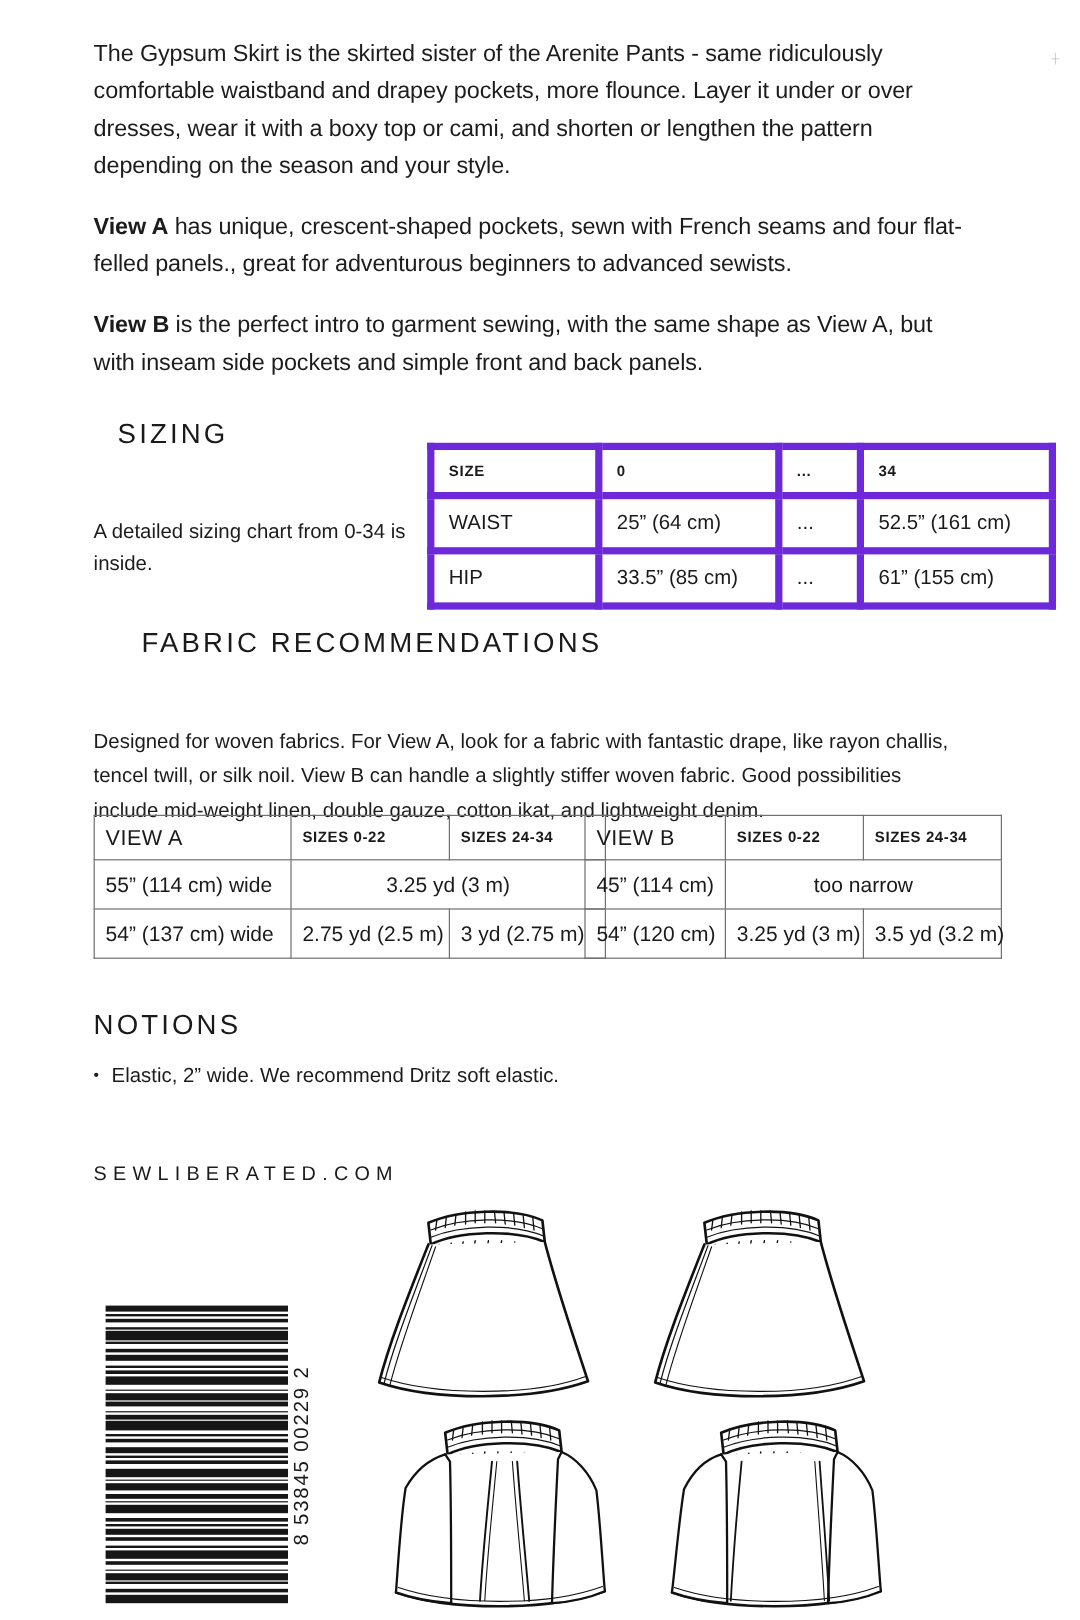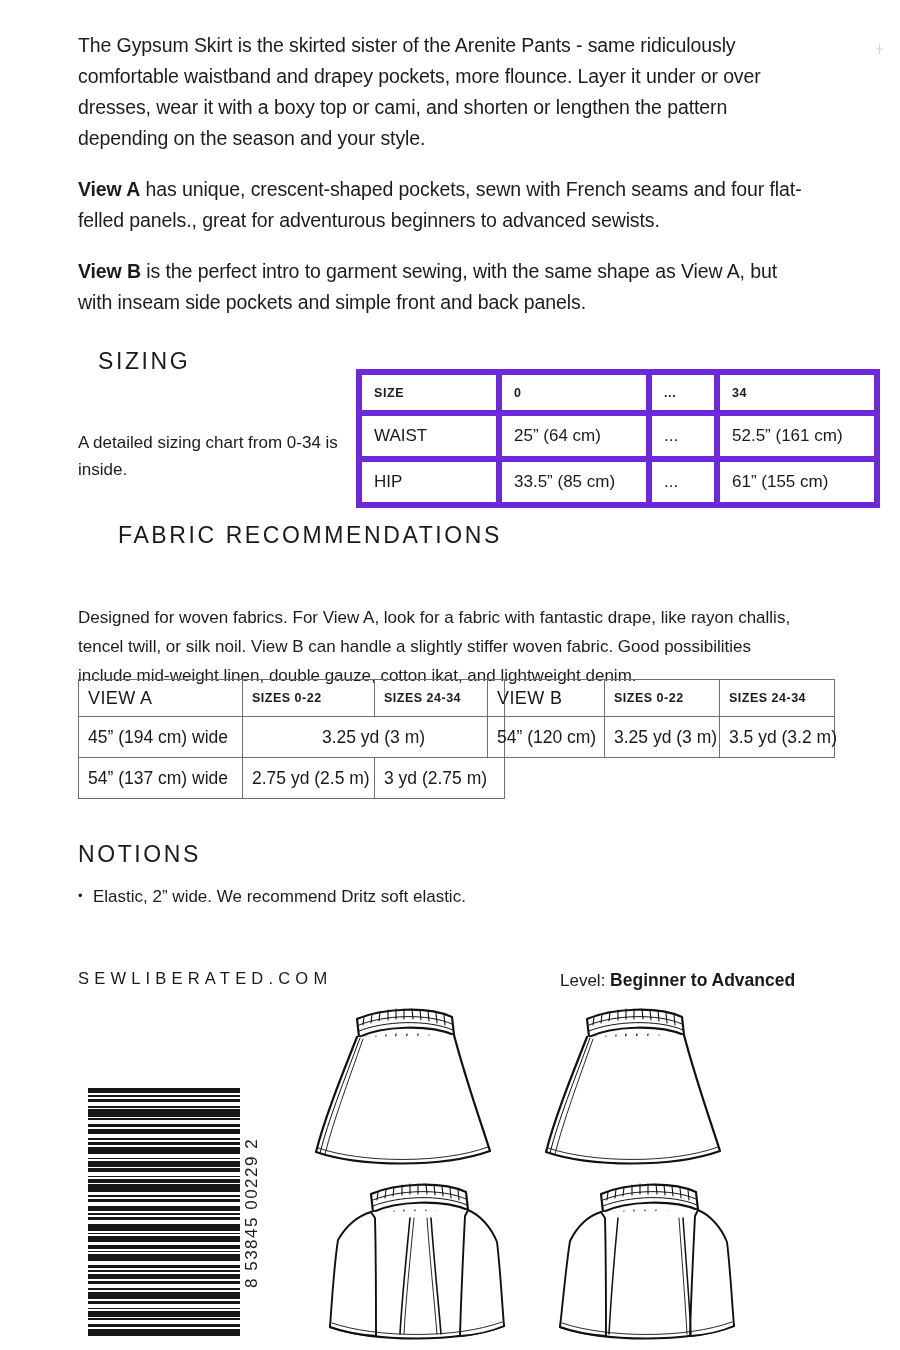--- a/index.html
+++ b/index.html
@@ -322,58 +322,58 @@
   <table class="yard-table" id="table-view-a">
     <thead>
       <tr>
         <th class="c1 big">VIEW A</th>
         <th class="c2">SIZES 0-22</th>
         <th class="c3">SIZES 24-34</th>
       </tr>
     </thead>
     <tbody>
       <tr>
-        <td>45” (194 cm) wide</td>
+        <td>55” (114 cm) wide</td>
         <td class="center" colspan="2">3.25 yd (3 m)</td>
       </tr>
       <tr>
         <td>54” (137 cm) wide</td>
         <td>2.75 yd (2.5 m)</td>
         <td>3 yd (2.75 m)</td>
       </tr>
     </tbody>
   </table>
 
   <table class="yard-table" id="table-view-b">
     <thead>
       <tr>
         <th class="c1 big">VIEW B</th>
         <th class="c2">SIZES 0-22</th>
         <th class="c3">SIZES 24-34</th>
       </tr>
     </thead>
     <tbody>
+      <tr>
+        <td>45” (114 cm)</td>
+        <td class="center" colspan="2">too narrow</td>
+      </tr>
       <tr>
         <td>54” (120 cm)</td>
         <td>3.25 yd (3 m)</td>
         <td>3.5 yd (3.2 m)</td>
       </tr>
     </tbody>
   </table>
 
   <h2 class="section-head notions-head">NOTIONS</h2>
   <ul class="notions-list">
     <li>Elastic, 2” wide. We recommend Dritz soft elastic.</li>
   </ul>
 
   <div class="site-url">SEWLIBERATED.COM</div>
-  <div class="level-line">
-    <span>Level:</span>
-    <span class="level-value">Beginner to Advanced</span>
-  </div>
 
   <div class="barcode-wrap">
     <div class="barcode-bars" id="barcode-bars">
         <i style="top: 0px; height: 5.36px; width: 152px;"></i>
         <i style="top: 7.14px; height: 1.79px; width: 152px;"></i>
         <i style="top: 10.71px; height: 3.57px; width: 152px;"></i>
         <i style="top: 17.86px; height: 1.79px; width: 152px;"></i>
         <i style="top: 21.43px; height: 7.14px; width: 152px;"></i>
         <i style="top: 30.36px; height: 1.79px; width: 152px;"></i>
         <i style="top: 35.71px; height: 3.57px; width: 152px;"></i>

